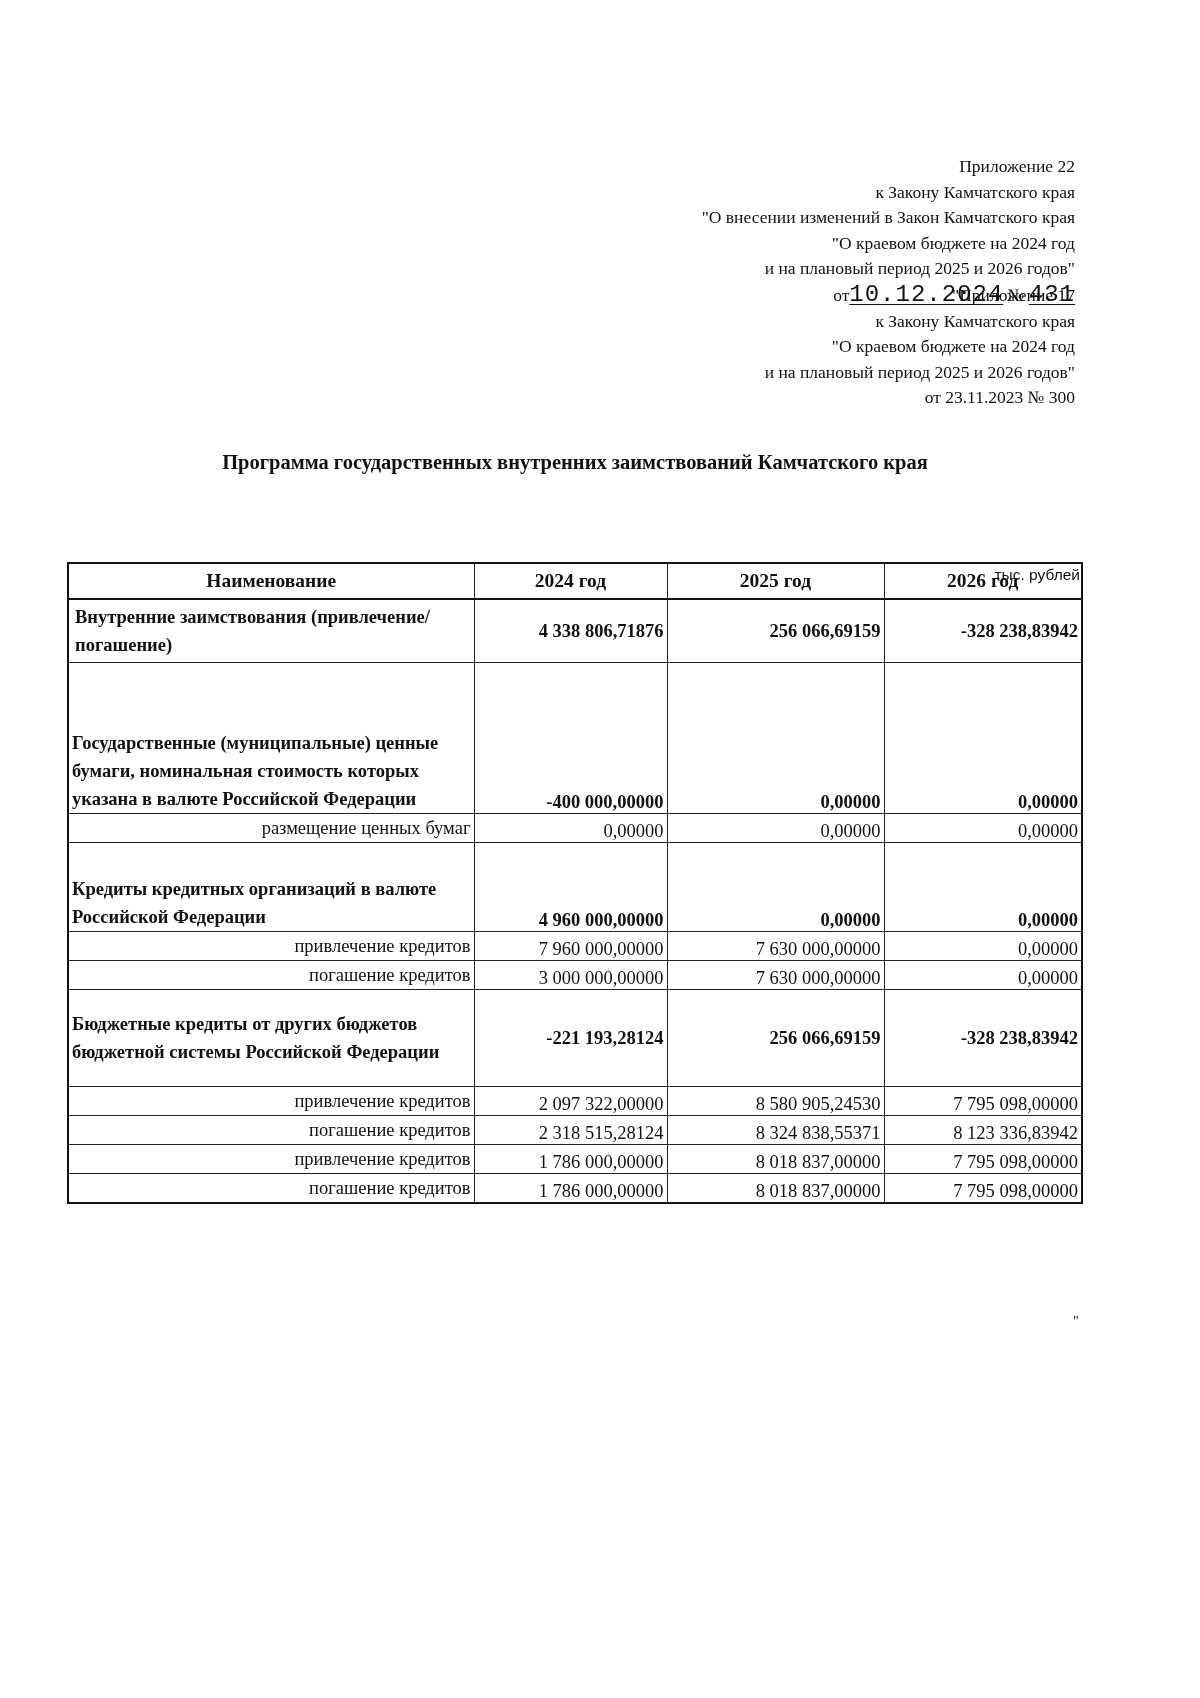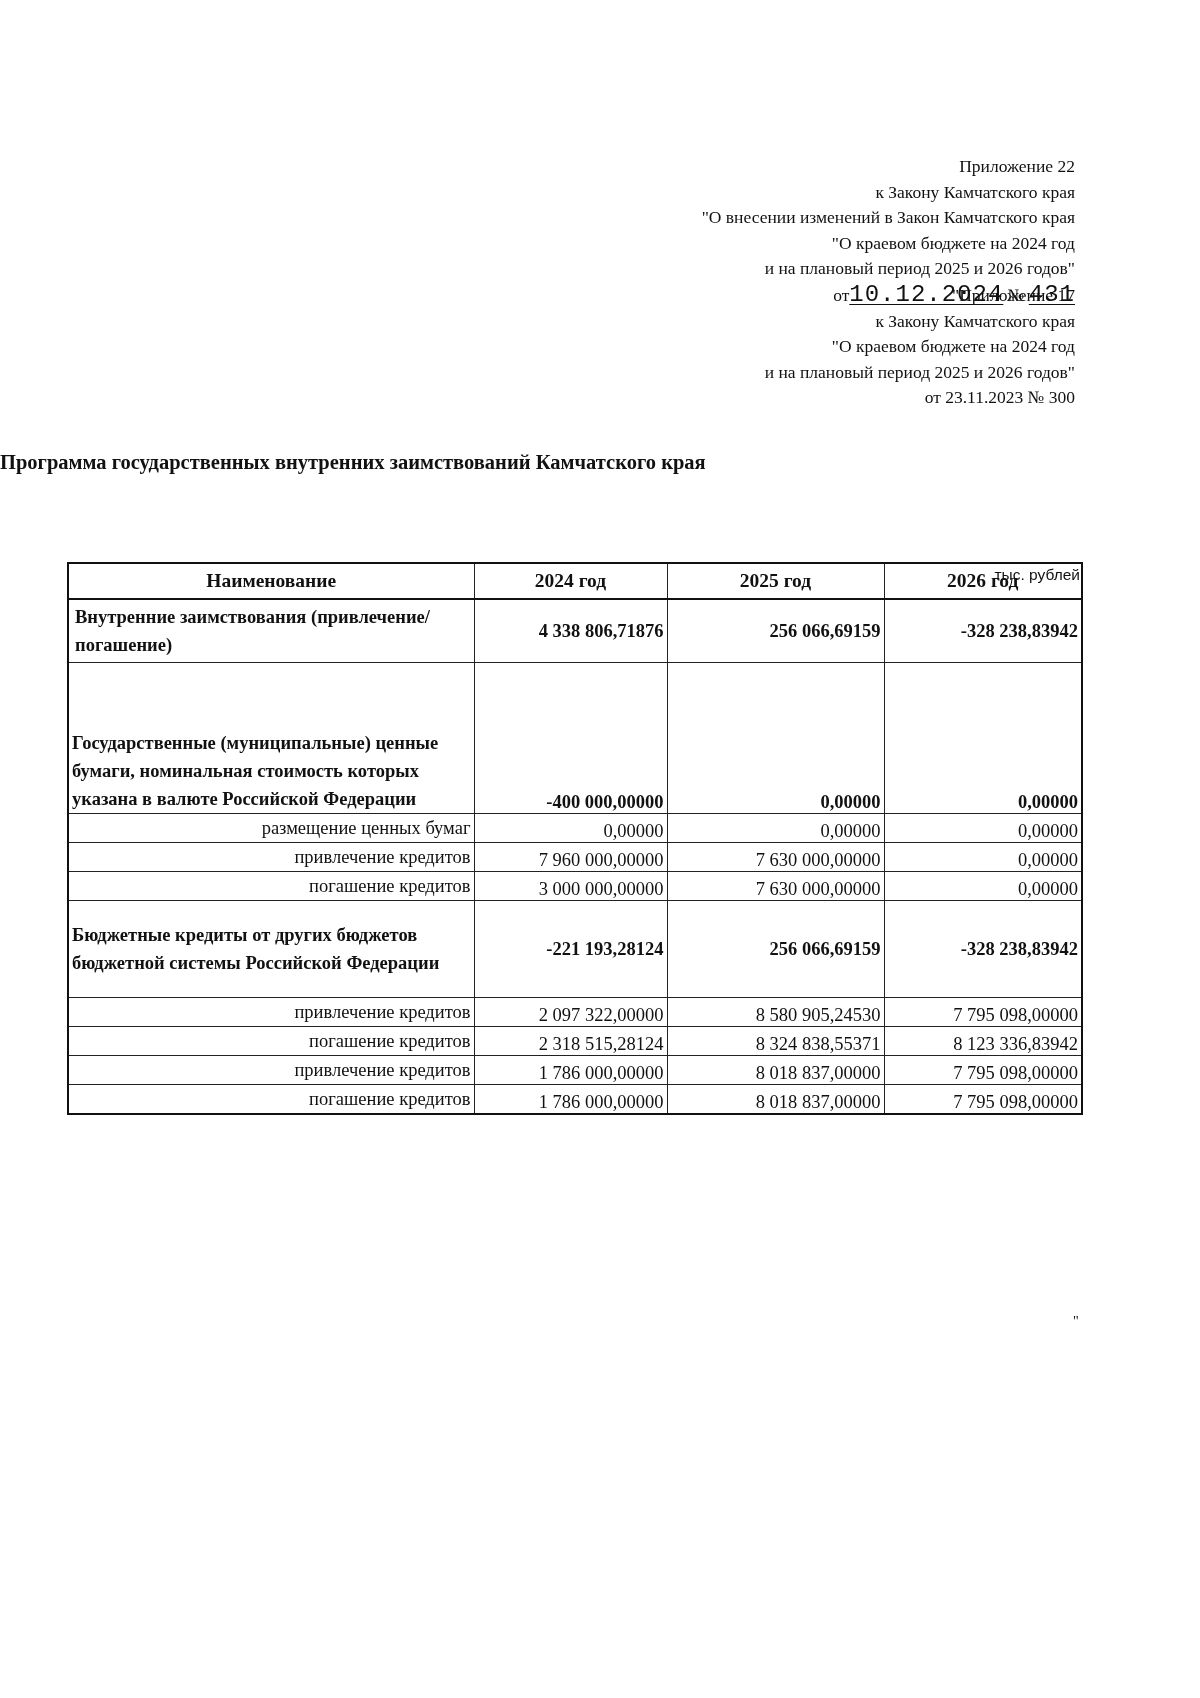--- a/index.html
+++ b/index.html
@@ -5,21 +5,21 @@
   html, body { margin: 0; padding: 0; background: #ffffff; }
   body { width: 1200px; height: 1698px; position: relative; overflow: hidden;
          font-family: "Liberation Serif", serif; color: #111; }
   .hdr { position: absolute; right: 125px; text-align: right; font-size: 17.5px; line-height: 25.5px; }
   .hdr1 { top: 110px; margin-top: 44px; }
   .hdr2 { top: 283px; }
   .hdr .line { display: block; white-space: nowrap; }
   .num-line { font-size: 17.5px; }
   .mono { font-family: "Liberation Mono", monospace; font-size: 24px; letter-spacing: 1px;
           text-decoration: underline; text-underline-offset: 3px; text-decoration-thickness: 1px; }
-  .title { position: absolute; left: 0; width: 1150px; top: 448px; text-align: left;
+  .title { position: absolute; left: 0; width: 1150px; top: 448px; text-align: center;
            font-weight: bold; font-size: 20.5px; line-height: 29px; }
   .title .line { display: block; }
   .units { position: absolute; right: 120px; top: 566px; font-family: "Liberation Sans", sans-serif; font-size: 15.5px; }
   table.grid { position: absolute; left: 67px; top: 562px; width: 1014px; border-collapse: collapse; table-layout: fixed; }
   table.grid td, table.grid th { border: 1px solid #222; padding: 0 3px; font-size: 18.5px; overflow: hidden; }
   table.grid th { height: 34px; font-weight: bold; text-align: center; border-bottom: 2px solid #111; font-size: 19.5px; }
   table.grid { border: 2px solid #111; }
   td.name { text-align: left; line-height: 28px; vertical-align: bottom; padding-left: 2px; }
   td.name.bold { font-weight: bold; }
   td.name.sub { text-align: right; vertical-align: middle; line-height: 24px; }
@@ -96,20 +96,26 @@
       <td class="val bold">-400 000,00000</td>
       <td class="val bold">0,00000</td>
       <td class="val bold">0,00000</td>
     </tr>
     <tr class="r-sub">
       <td class="name sub">размещение ценных бумаг</td>
       <td class="val">0,00000</td>
       <td class="val">0,00000</td>
       <td class="val">0,00000</td>
     </tr>
+    <tr class="r-cred">
+      <td class="name bold">Кредиты кредитных организаций в валюте Российской Федерации</td>
+      <td class="val bold">4 960 000,00000</td>
+      <td class="val bold">0,00000</td>
+      <td class="val bold">0,00000</td>
+    </tr>
     <tr class="r-sub">
       <td class="name sub">привлечение кредитов</td>
       <td class="val">7 960 000,00000</td>
       <td class="val">7 630 000,00000</td>
       <td class="val">0,00000</td>
     </tr>
     <tr class="r-sub">
       <td class="name sub">погашение кредитов</td>
       <td class="val">3 000 000,00000</td>
       <td class="val">7 630 000,00000</td>

